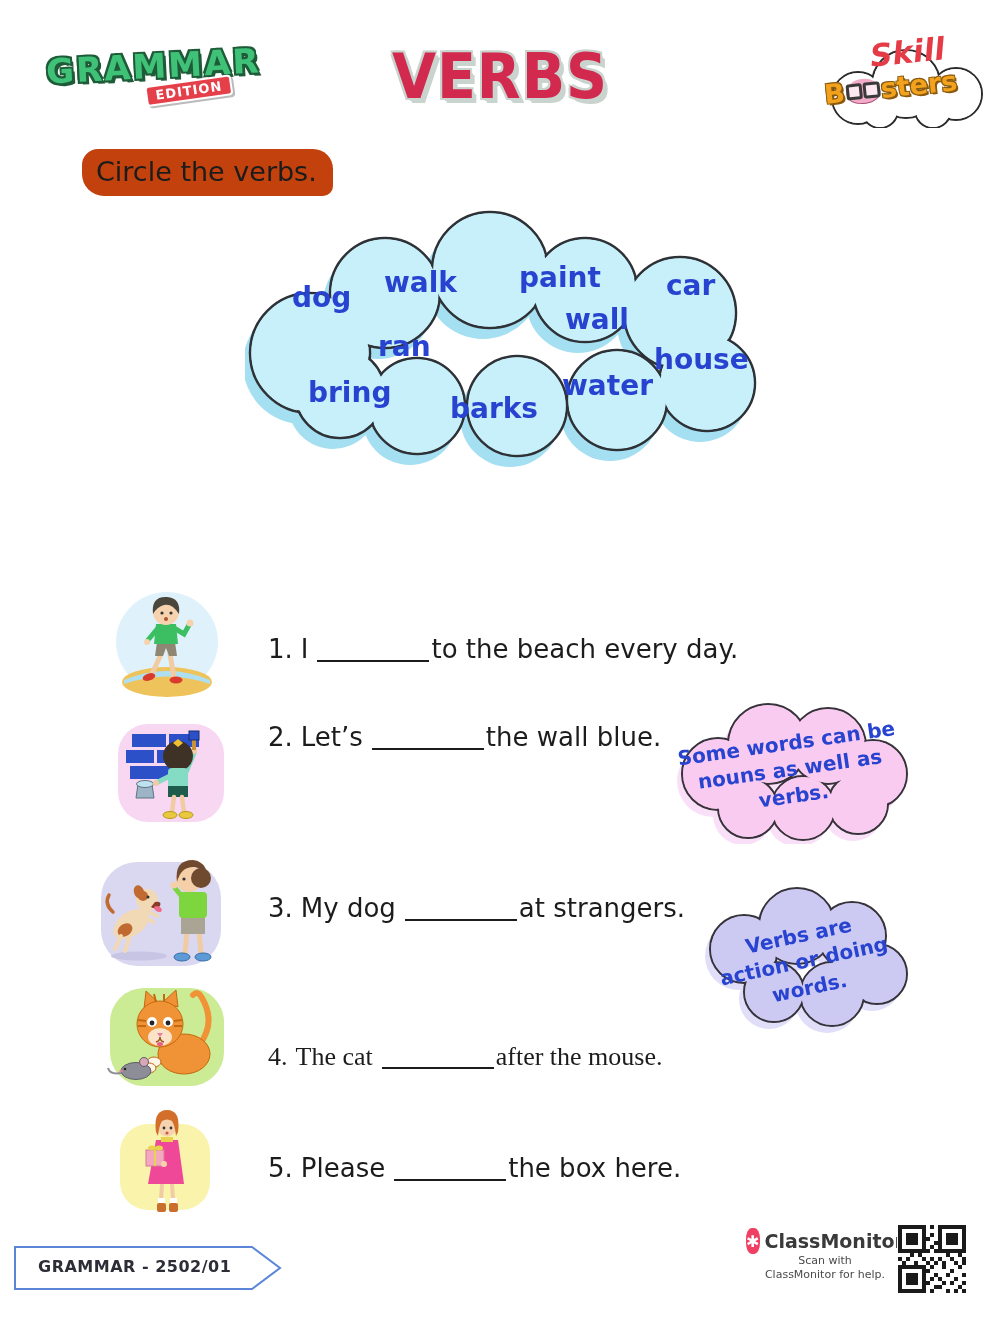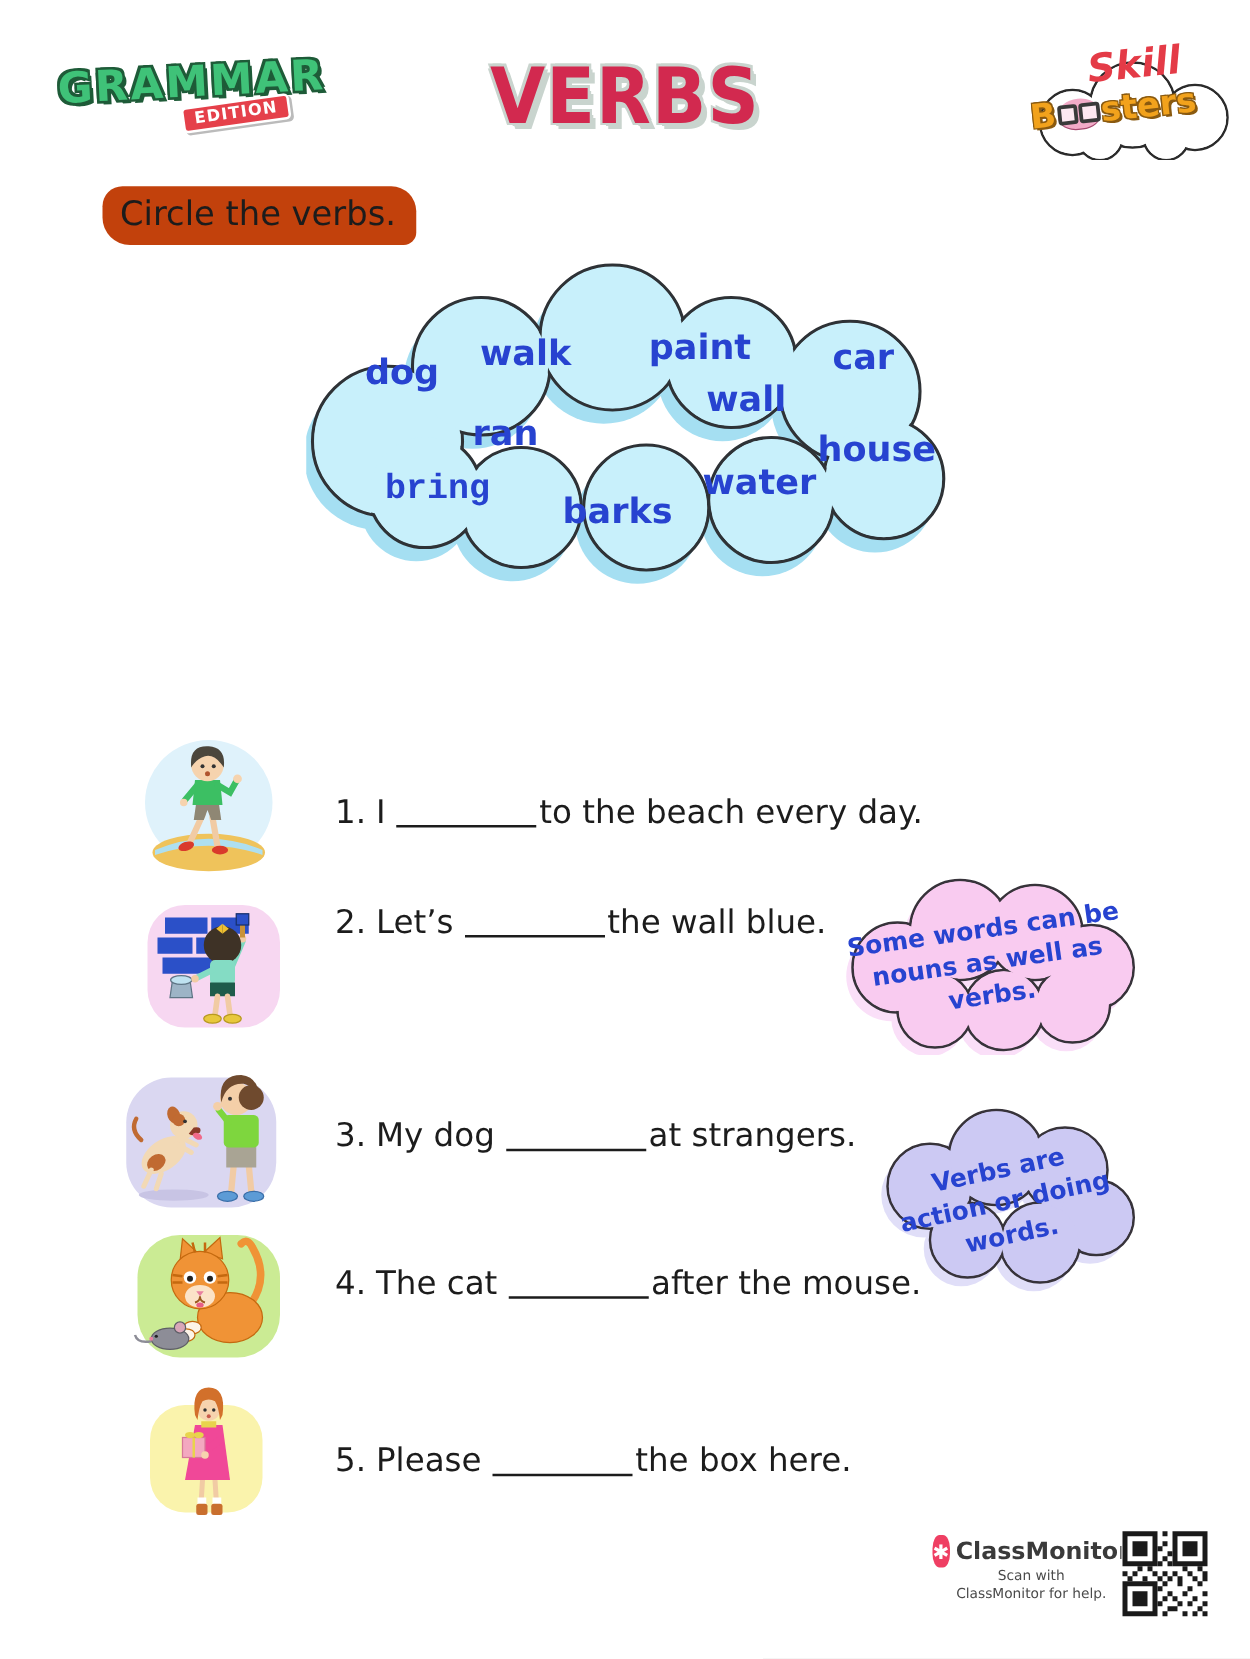--- a/index.html
+++ b/index.html
@@ -31,30 +31,30 @@
   .hl{padding:7px 16px 9px 14px;font-size:27px;color:#1c1c1c;}
   .hl-yellow{left:82px;top:149px;background:#c2410c;border-radius:16px 20px 10px 22px;}
   .hl-green{left:82px;top:490px;background:#CDEC72;border-radius:18px 12px 20px 14px;font-size:26px;}
 
   
   .cloud-svg{left:245px;top:208px;}
   .cw{position:absolute;font-size:28px;font-weight:600;color:#2743D0;}
   .cw0{left:292px;top:281px;} .cw1{left:384px;top:266px;} .cw2{left:488px;top:261px;margin-left:31px;}
   .cw3{left:666px;top:269px;} .cw4{left:565px;top:303px;} .cw5{left:378px;top:330px;}
   .cw6{left:654px;top:343px;} .cw7{left:450px;top:344px;margin-top:48px;} .cw8{left:562px;top:369px;}
-  .cw9{left:308px;top:376px;font-family:Liberation Mono, monospace;}
+  .cw9{left:308px;top:376px;}
 
   
   .sentence{font-size:26px;color:#1c1c1c;white-space:nowrap;}
   .sentence .snum{margin-right:8px;}
   .sentence .before{margin-right:9px;}
   .blank{display:inline-block;width:112px;height:1em;border-bottom:2.5px solid #1c1c1c;
      transform:translateY(4px);margin-right:2px;}
   .s1{left:268px;top:630px;} .s2{left:268px;top:718px;} .s3{left:268px;top:889px;}
-  .s4{left:268px;top:1007px;} .s5{left:268px;top:1149px;}
+  .s4{left:268px;top:1037px;font-family:Liberation Serif, serif;} .s5{left:268px;top:1149px;}
 
   
   .callout-text{position:absolute;text-align:center;font-size:20px;font-weight:600;color:#2743D0;line-height:1.32;}
   .ct-pink{left:676px;top:730px;width:228px;transform:rotate(-8deg);}
   .ct-purple{left:714px;top:922px;width:180px;transform:rotate(-12deg);}
 
   
   .footer-banner{left:14px;top:1246px;width:268px;height:44px;}
   .code-text{position:absolute;left:24px;top:11px;font-size:16px;font-weight:700;color:#2d2d38;letter-spacing:.5px;}
   .cm-block{left:752px;top:1228px;width:146px;text-align:center;color:#3a3a3a;}
@@ -354,20 +354,26 @@
       <circle cx="52" cy="75" r="32.8"></circle>
         <circle cx="105" cy="52" r="36.8"></circle>
         <circle cx="160" cy="62" r="32.8"></circle>
       <circle cx="185" cy="100" r="28.8"></circle>
         <circle cx="140" cy="120" r="30.8"></circle>
         <circle cx="82" cy="118" r="28.8"></circle>
     </g>
   </svg>
   <div class="callout-text ct-purple">Verbs are action or doing words.</div>
 
+  <div class="abs footer-banner">
+    <svg width="268" height="44" viewBox="0 0 268 44">
+      <polygon points="1,1 238,1 266,22 238,43 1,43" fill="#ffffff" stroke="#5b86d8" stroke-width="2"></polygon>
+    </svg>
+    <span class="code-text">GRAMMAR - 2502/01</span>
+  </div>
 
   <div class="abs cm-block">
     <div class="cm-row">
       <span class="cm-icon">✱</span>
       <span class="cm-name">ClassMonitor</span>
     </div>
     <div class="cm-scan">Scan with</div>
     <div class="cm-scan">ClassMonitor for help.</div>
   </div>
 

